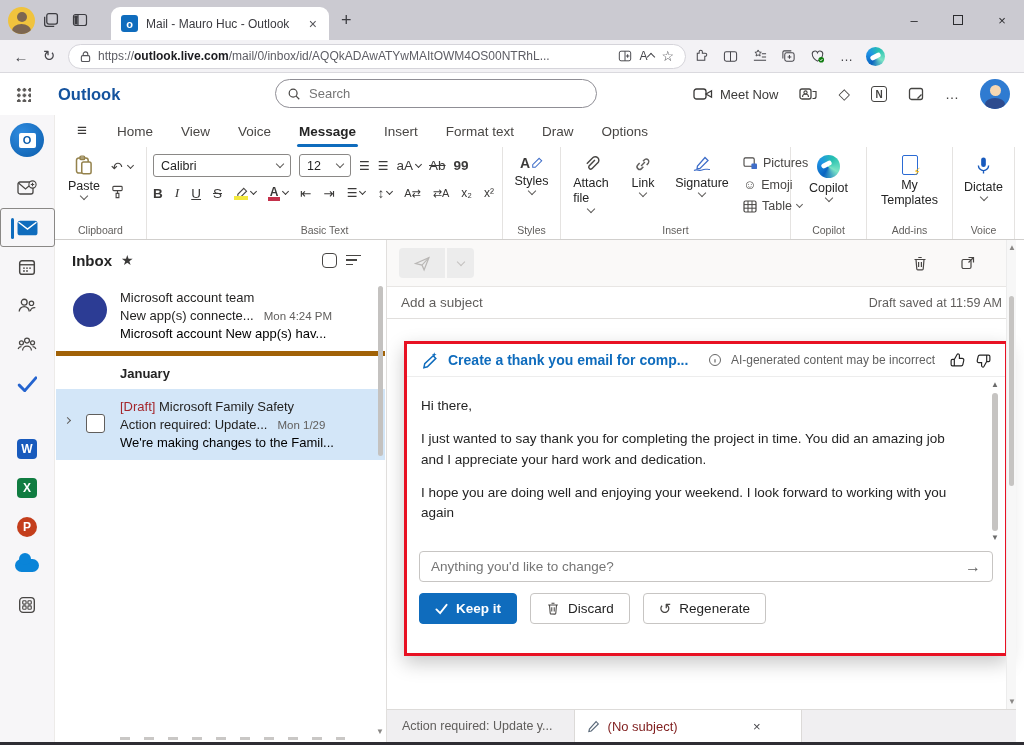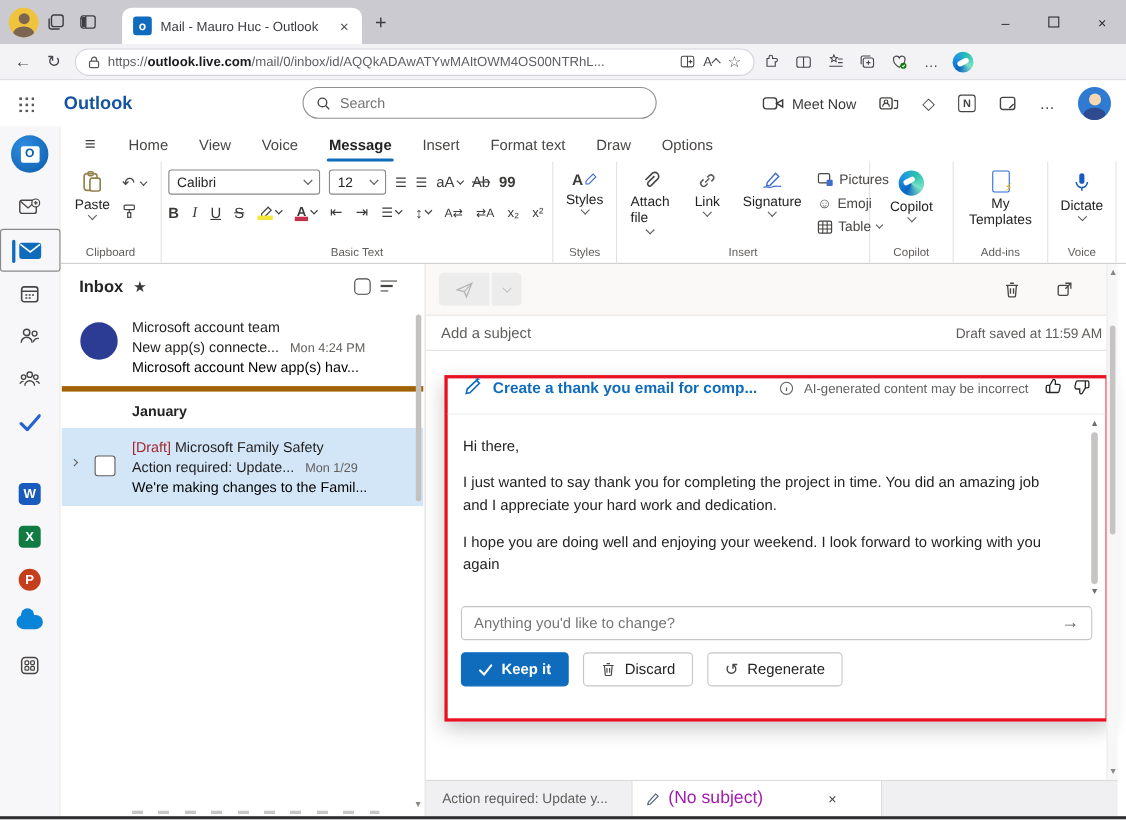--- a/index.html
+++ b/index.html
@@ -100,40 +100,40 @@
 
 #compose{position:absolute;left:386px;top:240px;width:630px;bottom:3px;background:#fff;border-left:1px solid #e1dfdd}
 .ctool{height:46px;background:#faf9f8;display:flex;align-items:center;padding:0 12px}
 .sendbtn{width:46px;height:30px;background:#ececec;border-radius:4px 0 0 4px;display:flex;align-items:center;justify-content:center;color:#b9b7b5}
 .senddd{width:27px;height:30px;background:#ececec;border-radius:0 4px 4px 0;margin-left:2px;display:flex;align-items:center;justify-content:center;color:#c3c1bf}
 .ctool .right{margin-left:auto;display:flex;align-items:center;gap:32px;margin-right:28px;color:#484644}
 .subj{height:33px;border-top:1px solid #e8e6e4;border-bottom:1px solid #e1dfdd;display:flex;align-items:center;padding:0 14px;font-size:13.5px;color:#605e5c}
 .subj .status{margin-left:auto;font-size:12.5px}
 
 .card{position:absolute;left:17px;top:101px;width:604px;height:315px;background:#fff;border:3px solid #e81123;box-shadow:0 7px 18px rgba(0,0,0,.22)}
-.card-head{height:25px;display:flex;align-items:flex-end;gap:9px;padding:16px 13px;border-bottom:1px solid #ededed}
+.card-head{height:25px;display:flex;align-items:center;gap:9px;padding:16px 13px;border-bottom:1px solid #ededed}
 .card-head .ttl{font-size:14px;font-weight:700;color:#0f6cbd;white-space:nowrap;overflow:hidden}
 .card-head .disc{font-size:12px;color:#616161;white-space:nowrap}
 .card-body{position:relative;height:169px;padding:12px 34px 0 14px;overflow:hidden;font-size:13.5px;line-height:1.5;color:#242424}
 .card-body p{margin:7px 0 13px}
 .cb-thumb{position:absolute;right:7px;top:16px;width:6px;height:138px;border-radius:3px;background:#c6c4c2}
 .cb-up{position:absolute;right:6px;top:2px;font-size:8px;color:#6b6b6b}
 .cb-dn{position:absolute;right:6px;bottom:2px;font-size:8px;color:#6b6b6b}
 .card-input{margin:5px 12px 0;height:31px;border:1px solid #c7c5c3;border-radius:4px;display:flex;align-items:center;padding:0 11px;gap:8px}
 .card-input input{border:none;outline:none;flex:1;font-size:13.5px;font-family:inherit;color:#c2410c}
 .card-input .arrow{color:#616161;font-size:16px}
 .card-actions{margin:11px 12px;display:flex;gap:13px}
 .btn{height:31px;border-radius:4px;display:flex;align-items:center;gap:8px;padding:0 15px;font-size:13.5px;border:1px solid #c7c5c3;background:#fff;color:#242424}
 .btn.primary{background:#0f6cbd;border-color:#0f6cbd;color:#fff;font-weight:700}
 .btn .reg{font-size:15px;color:#484644}
 
 .bottombar{position:absolute;left:0;right:0;bottom:0;height:33px;background:#f0eff1;border-top:1px solid #dddbd9;display:flex;align-items:stretch;font-size:12.5px;color:#605e5c}
 .btab1{display:flex;align-items:center;padding:0 15px;white-space:nowrap}
 .btab2{width:228px;background:#fff;border-left:1px solid #dcdad8;border-right:1px solid #dcdad8;display:flex;align-items:center;gap:8px;padding:0 12px;margin-left:6px}
-.btab2 .lbl{color:#a21caf;font-size:16px;white-space:nowrap}
+.btab2 .lbl{color:#7f1d1d;font-size:13px;white-space:nowrap}
 .btab2 .x{margin-left:auto;margin-right:28px;color:#46464b;font-size:13px}
 
 .vscroll{position:absolute;right:0;top:0;width:10px;bottom:33px;background:#f7f7f7;border-left:1px solid #ececec}
 .vthumb{position:absolute;left:2px;top:56px;width:5px;height:190px;border-radius:3px;background:#c6c4c2}
 .vup{position:absolute;left:1px;top:3px;font-size:8px;color:#8a8886}
 .vdn{position:absolute;left:1px;bottom:3px;font-size:8px;color:#8a8886}
 #winedge{position:absolute;left:0;right:0;bottom:0;height:3px;background:#2e2d33}
 </style>
 </head>
 <body>

